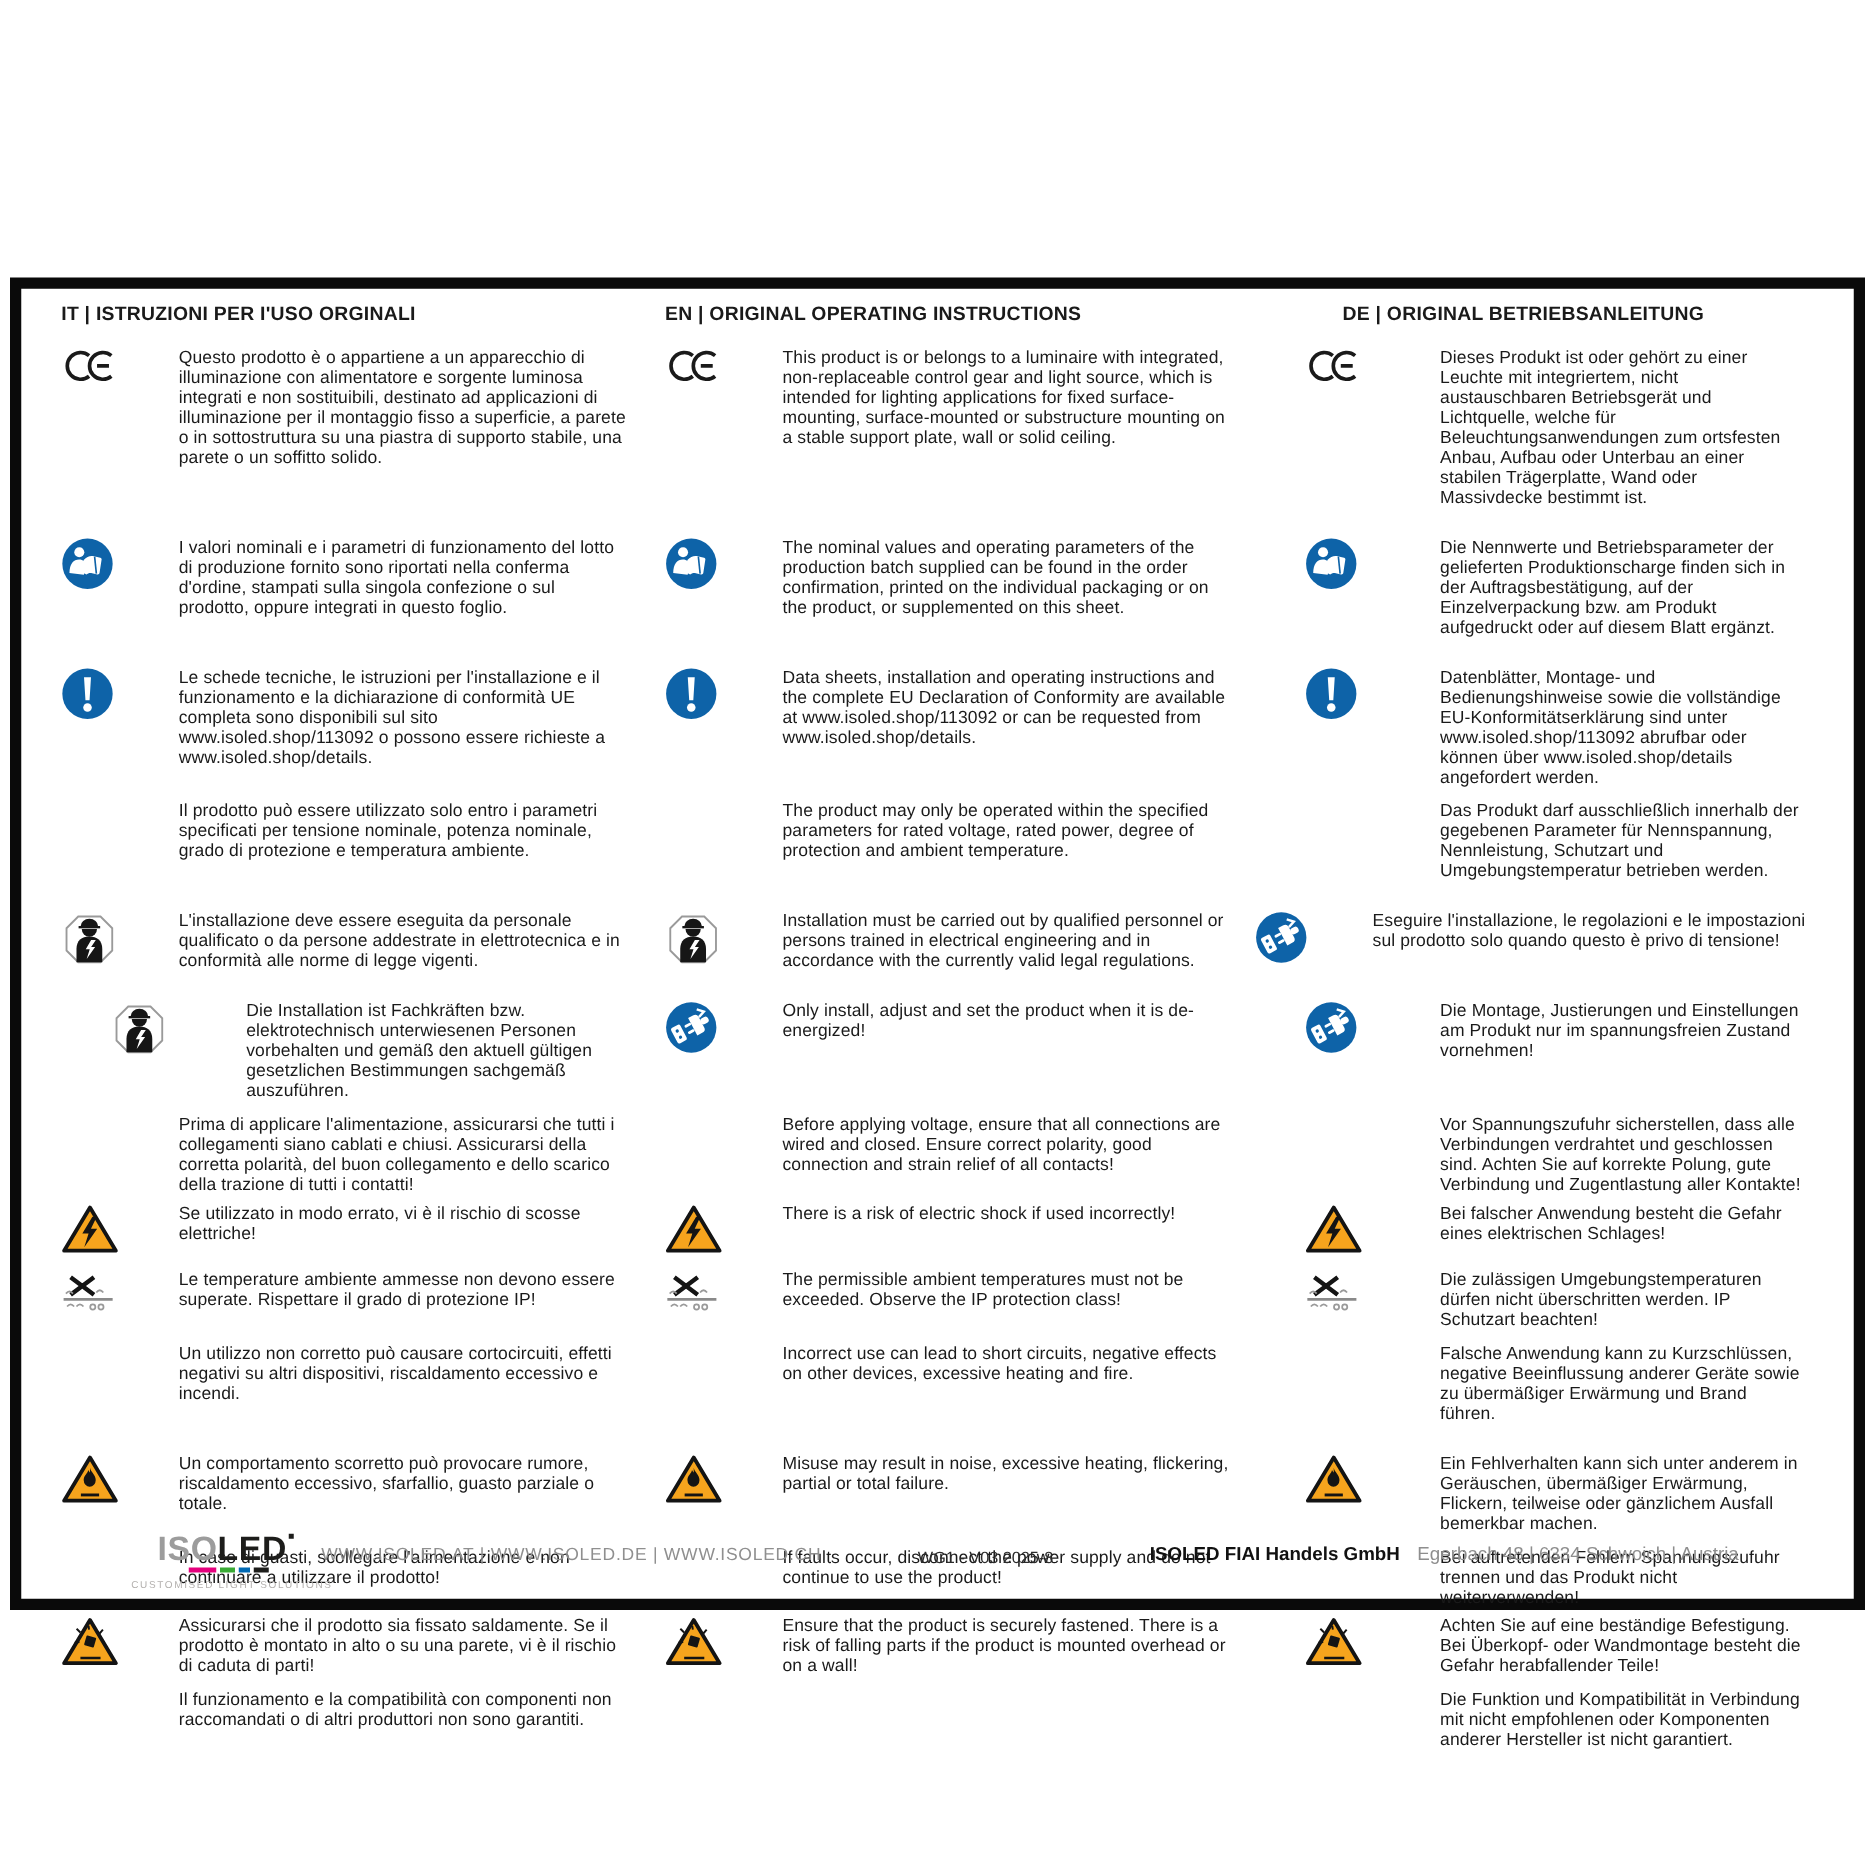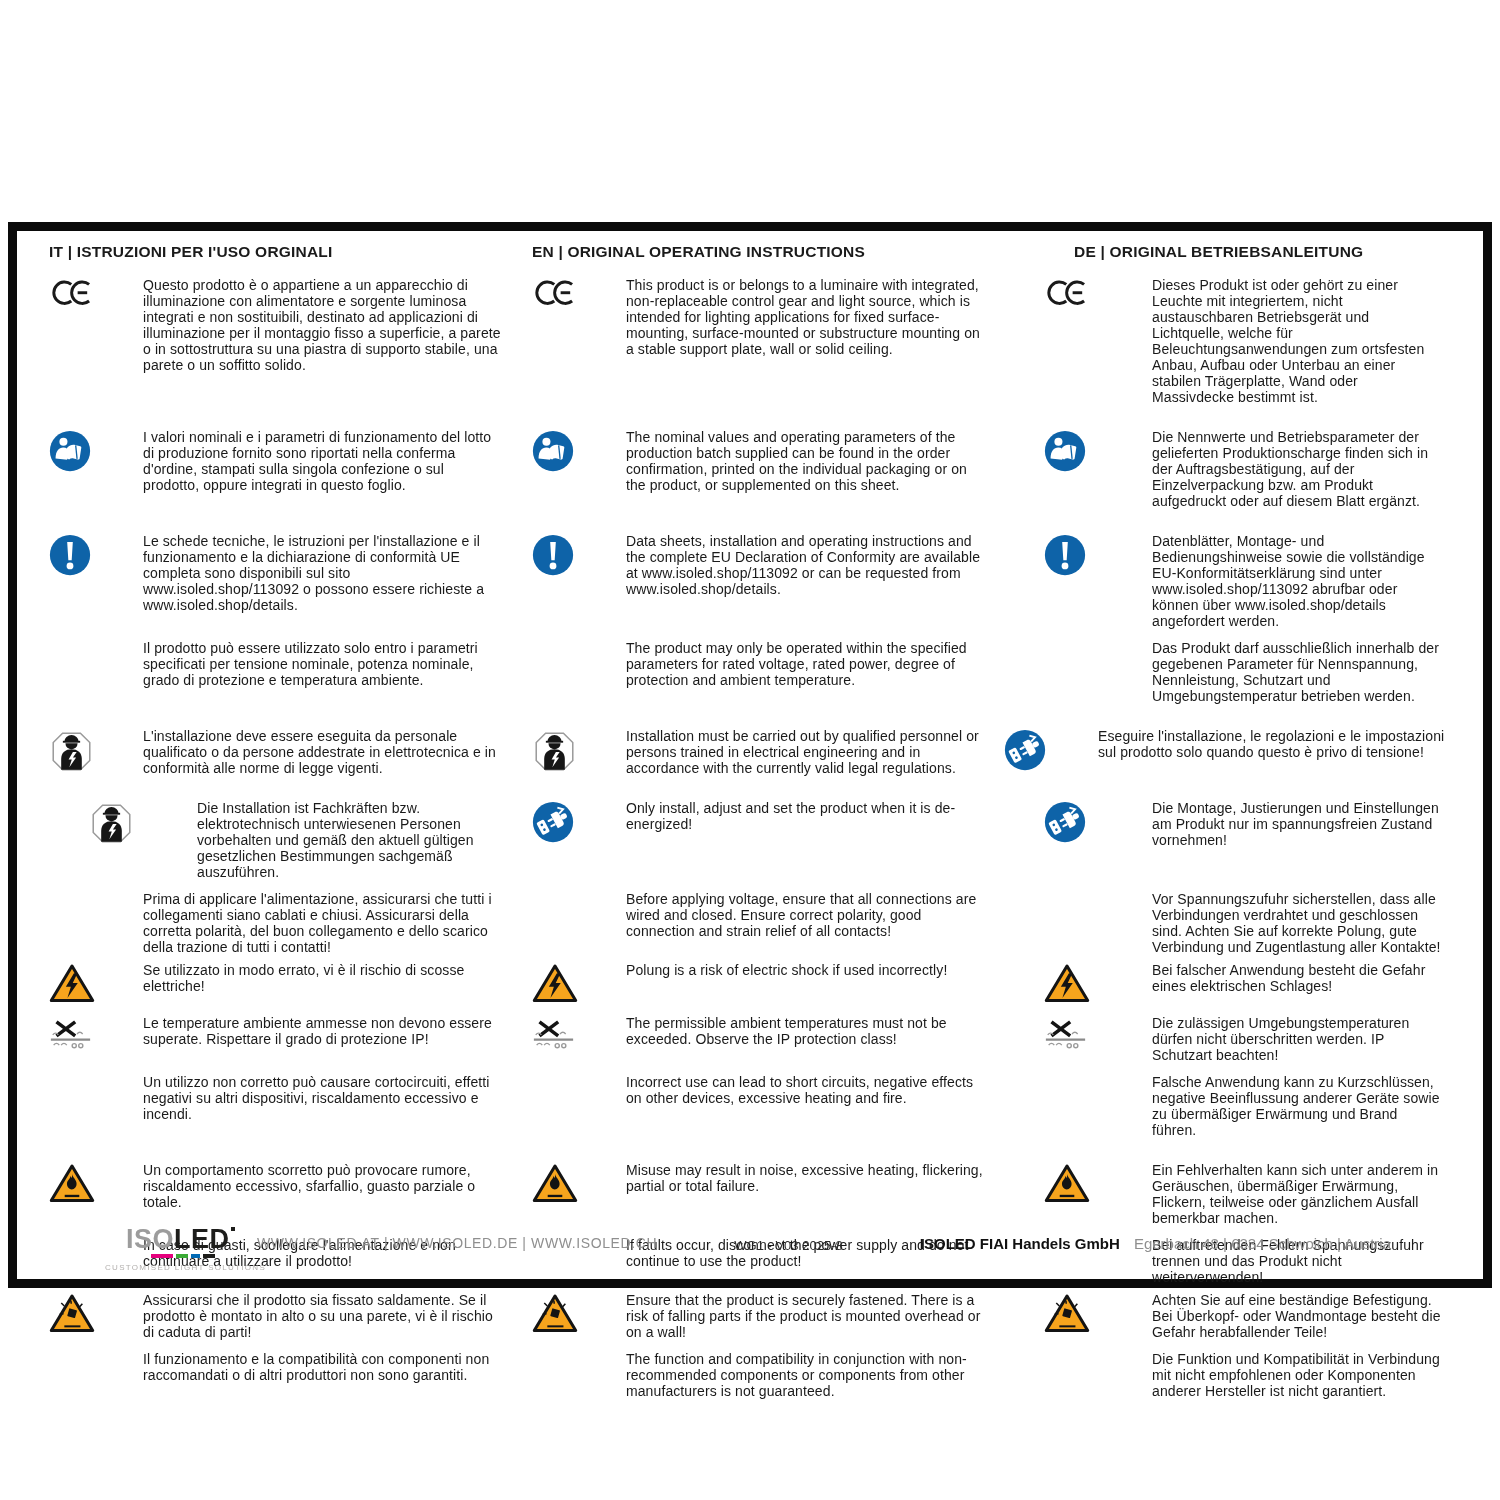--- a/index.html
+++ b/index.html
@@ -281,21 +281,21 @@
           </div>
           <p class="ptext">Se utilizzato in modo errato, vi è il rischio di scosse elettriche!</p>
         </div>
         <div class="cell c1 mt-xs">
           <div class="icon-box">
             <svg class="svg-tri" viewBox="0 0 60 53">
               <path d="M30 4 L57 49 H3 Z" fill="#F6A41D" stroke="#141414" stroke-width="4" stroke-linejoin="round"></path>
               <path d="M32.5 13.5 l-10.5 17.5 h6.5 l-4.5 14.5 13.5-19.5 h-6.5 l6-12.5 z" fill="#141414"></path>
             </svg>
           </div>
-          <p class="ptext">Polung is a risk of electric shock if used incorrectly!</p>
+          <p class="ptext">There is a risk of electric shock if used incorrectly!</p>
         </div>
         <div class="cell c2 mt-xs">
           <div class="icon-box">
             <svg class="svg-tri" viewBox="0 0 60 53">
               <path d="M30 4 L57 49 H3 Z" fill="#F6A41D" stroke="#141414" stroke-width="4" stroke-linejoin="round"></path>
               <path d="M32.5 13.5 l-10.5 17.5 h6.5 l-4.5 14.5 13.5-19.5 h-6.5 l6-12.5 z" fill="#141414"></path>
             </svg>
           </div>
           <p class="ptext">Bei falscher Anwendung besteht die Gefahr eines elektrischen Schlages!</p>
         </div>
@@ -451,21 +451,20 @@
             </svg>
           </div>
           <p class="ptext">Achten Sie auf eine beständige Befestigung. Bei Überkopf- oder Wandmontage besteht die Gefahr herabfallender Teile!</p>
         </div>
         <div class="cell c0 mt-sm">
           <div class="icon-box"></div>
           <p class="ptext">Il funzionamento e la compatibilità con componenti non raccomandati o di altri produttori non sono garantiti.</p>
         </div>
         <div class="cell c1 mt-sm">
           <div class="icon-box"></div>
-          <p class="ptext">The function and compatibility in conjunction with non-recommended components or components from other manufacturers is not guaranteed.</p>
         </div>
         <div class="cell c2 mt-sm">
           <div class="icon-box"></div>
           <p class="ptext">Die Funktion und Kompatibilität in Verbindung mit nicht empfohlenen oder Komponenten anderer Hersteller ist nicht garantiert.</p>
         </div>
       </div>
   </div>
 
   <div class="footer">
     <div class="logo">

